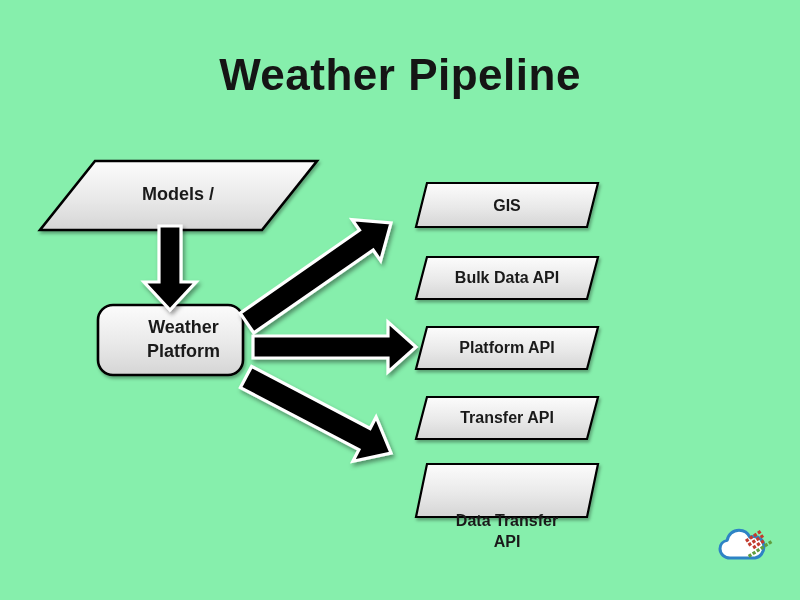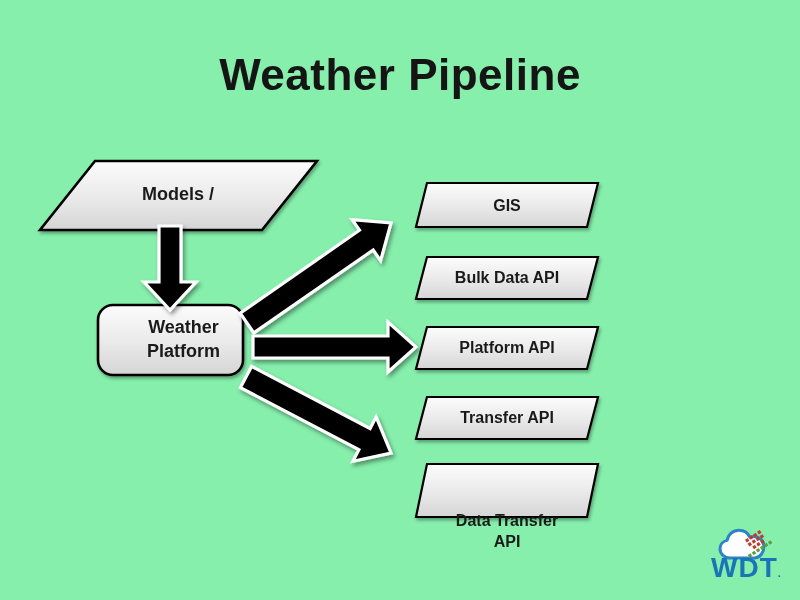--- a/index.html
+++ b/index.html
@@ -123,16 +123,15 @@
         <g fill="#5f9e3e">
           <rect x="42" y="22.4" width="3.2" height="3.2"></rect>
             <rect x="46.8" y="22.4" width="3.2" height="3.2"></rect>
           <rect x="51.6" y="22.4" width="3.2" height="3.2"></rect>
             <rect x="56.4" y="22.4" width="3.2" height="3.2"></rect>
           <rect x="61.2" y="22.4" width="3.2" height="3.2"></rect>
             <rect x="66" y="22.4" width="3.2" height="3.2"></rect>
         </g>
       </g>
     </svg>
-    <div class="logo-text"><span>WDT</span><span class="logo-mark">.</span></div>
   </div>
 
 </div>
 
 </body></html>

